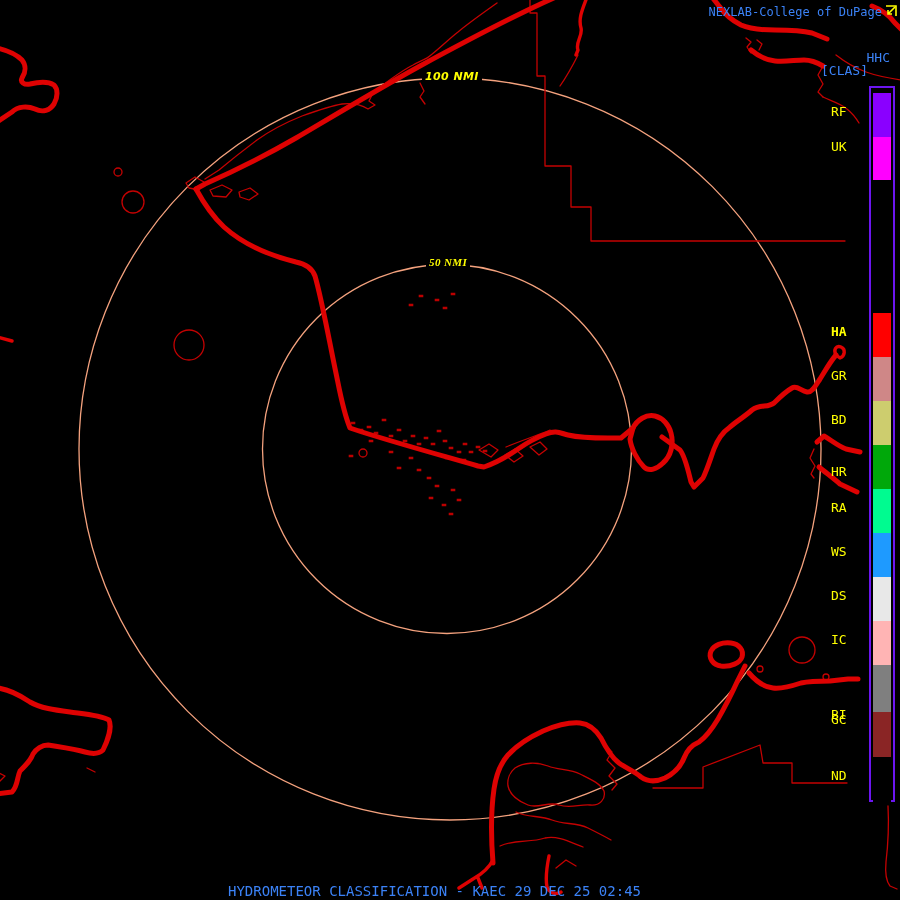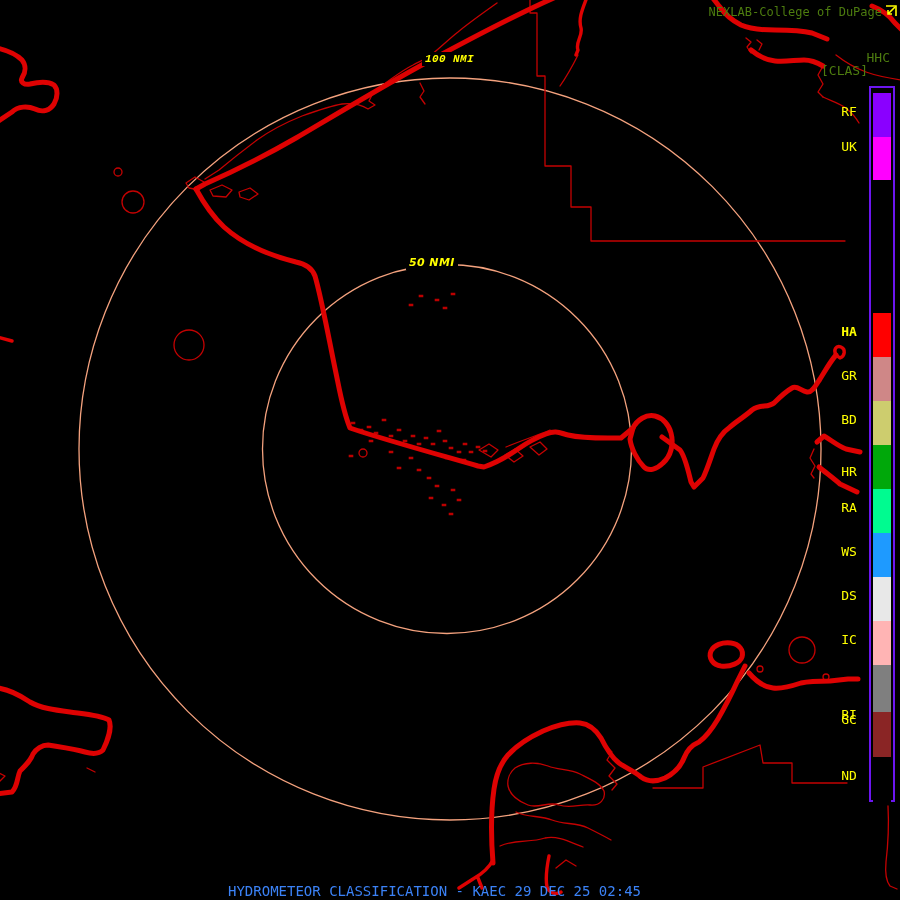--- a/index.html
+++ b/index.html
@@ -4,35 +4,35 @@
 <style>
   html,body{margin:0;padding:0;background:#000;}
   #canvas{position:relative;width:900px;height:900px;background:#000;overflow:hidden;
           font-family:"DejaVu Sans Mono", monospace;}
   #mapsvg{position:absolute;left:0;top:0;}
   .ring{fill:none;stroke:#F4A27E;stroke-width:1.3px;}
   .thick{fill:none;stroke:#DE0202;stroke-width:5px;stroke-linejoin:round;stroke-linecap:round;}
   .thick2{fill:none;stroke:#DE0202;stroke-width:3.4px;stroke-linejoin:round;stroke-linecap:round;}
   .thin{fill:none;stroke:#C40202;stroke-width:1.3px;stroke-linejoin:round;stroke-linecap:round;}
   .speck{fill:none;stroke:#BC0000;stroke-width:2.6px;stroke-linecap:square;}
-  .yellowtxt{position:absolute;color:#4d7c0f;font-size:13px;line-height:16px;white-space:pre;}
+  .yellowtxt{position:absolute;color:#3b82f6;font-size:13px;line-height:16px;white-space:pre;}
   #brand-title{top:4px;right:18px;font-size:12px;}
   #logo{position:absolute;top:4px;right:2px;width:14px;height:14px;}
   #product-code{top:50px;right:10px;}
   #product-tag{top:63px;right:32px;}
   .ringlabel{position:absolute;color:#FFFF00;background:#000;
              font:italic 700 11px "DejaVu Sans", sans-serif;letter-spacing:.4px;
              padding:1px 3px;white-space:pre;}
-  #ring-label-100{left:422px;top:52px;font-family:Liberation Mono, monospace;}
-  #ring-label-50{left:406px;top:255px;}
+  #ring-label-100{left:422px;top:69px;}
+  #ring-label-50{left:426px;top:255px;font-family:Liberation Serif, serif;}
   #legend-bar{position:absolute;left:869px;top:86px;width:26px;height:716px;
               border:2px solid #6C16F0;background:#000;box-sizing:border-box;}
   #legend-bar .seg{position:absolute;left:2px;width:18px;}
   #legend-labels .leglabel{position:absolute;right:33px;width:36px;height:16px;
-              text-align:center;color:#FFFF00;font-size:13px;line-height:16px;}
+              text-align:left;color:#FFFF00;font-size:13px;line-height:16px;}
   #status-bar{position:absolute;left:228px;top:883px;color:#3b82f6;
               font-size:14px;white-space:pre;}
 </style>
 </head>
 <body>
 
 <div id="canvas">
 
   <svg id="mapsvg" width="900" height="900" viewBox="0 0 900 900">
 

